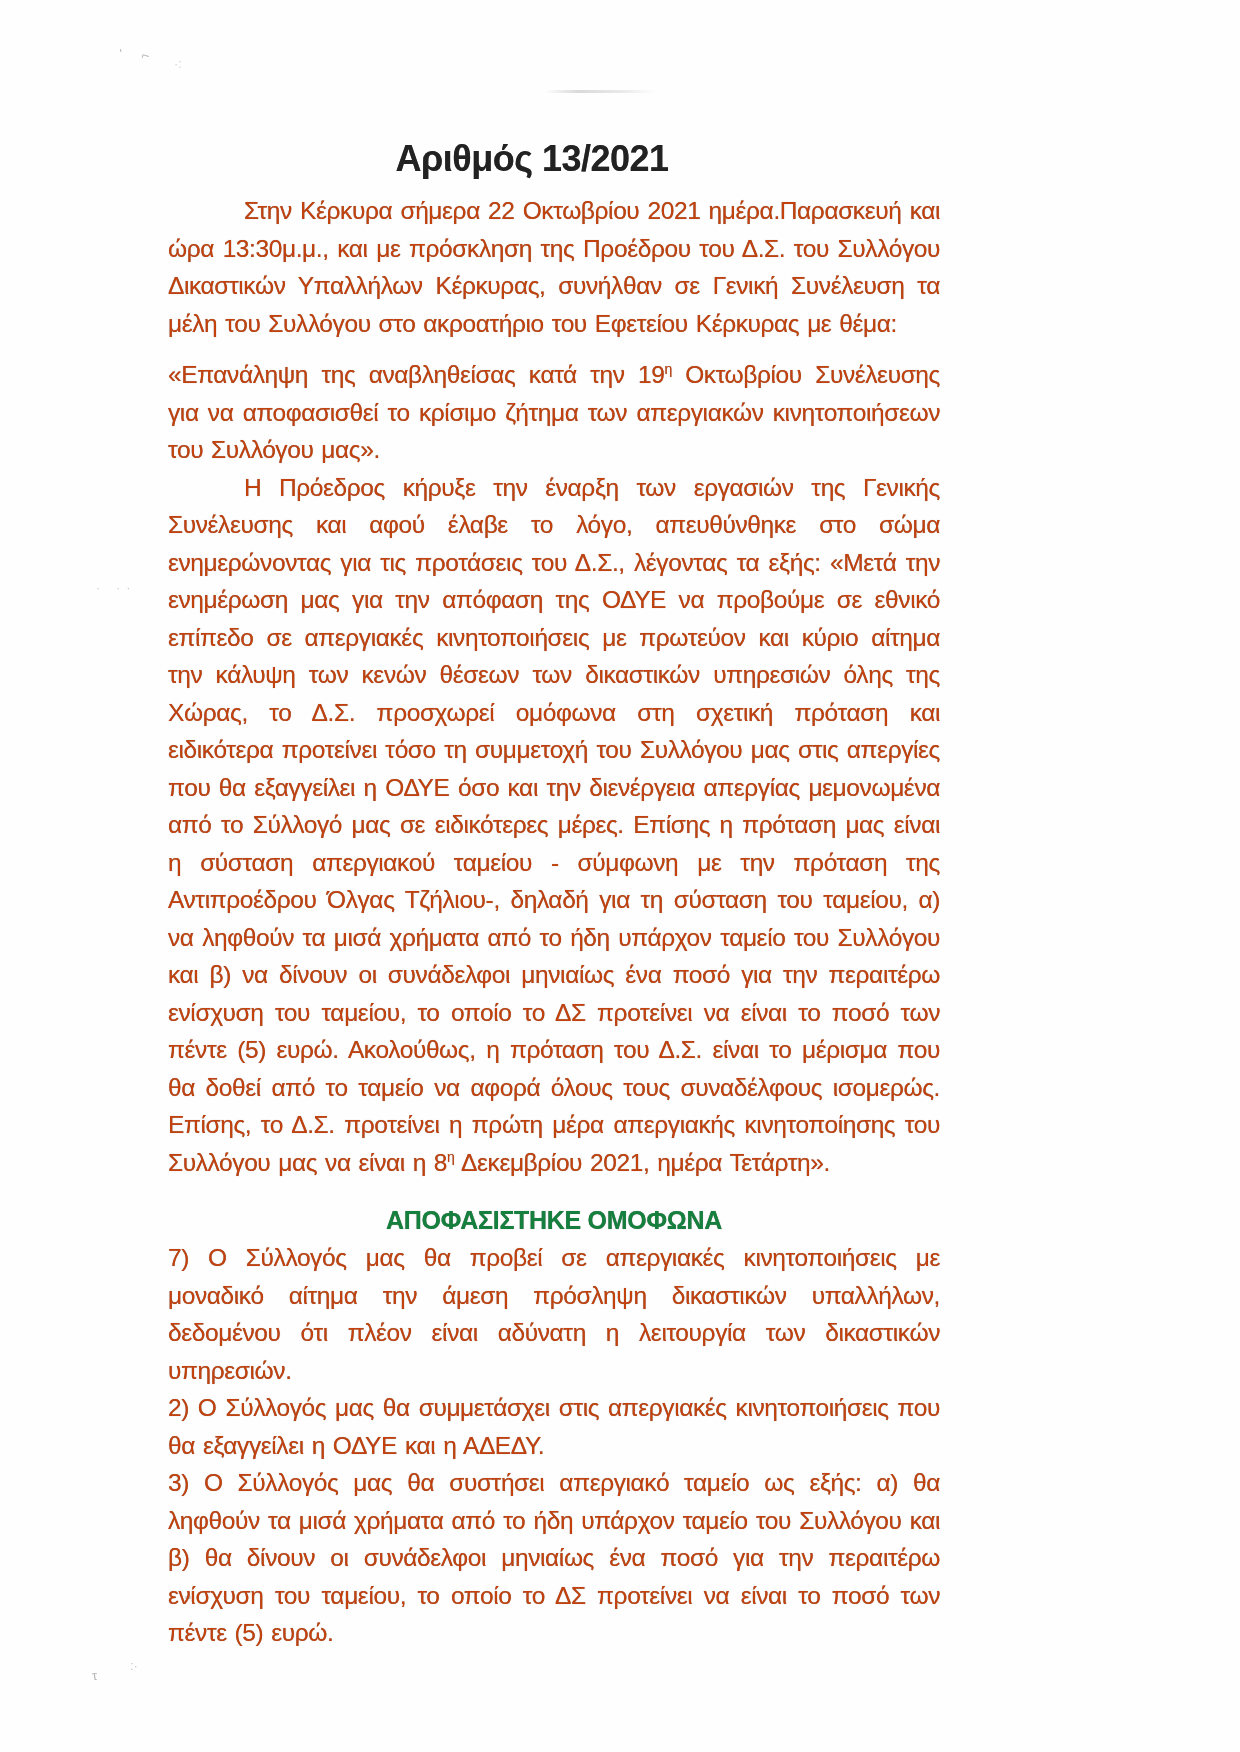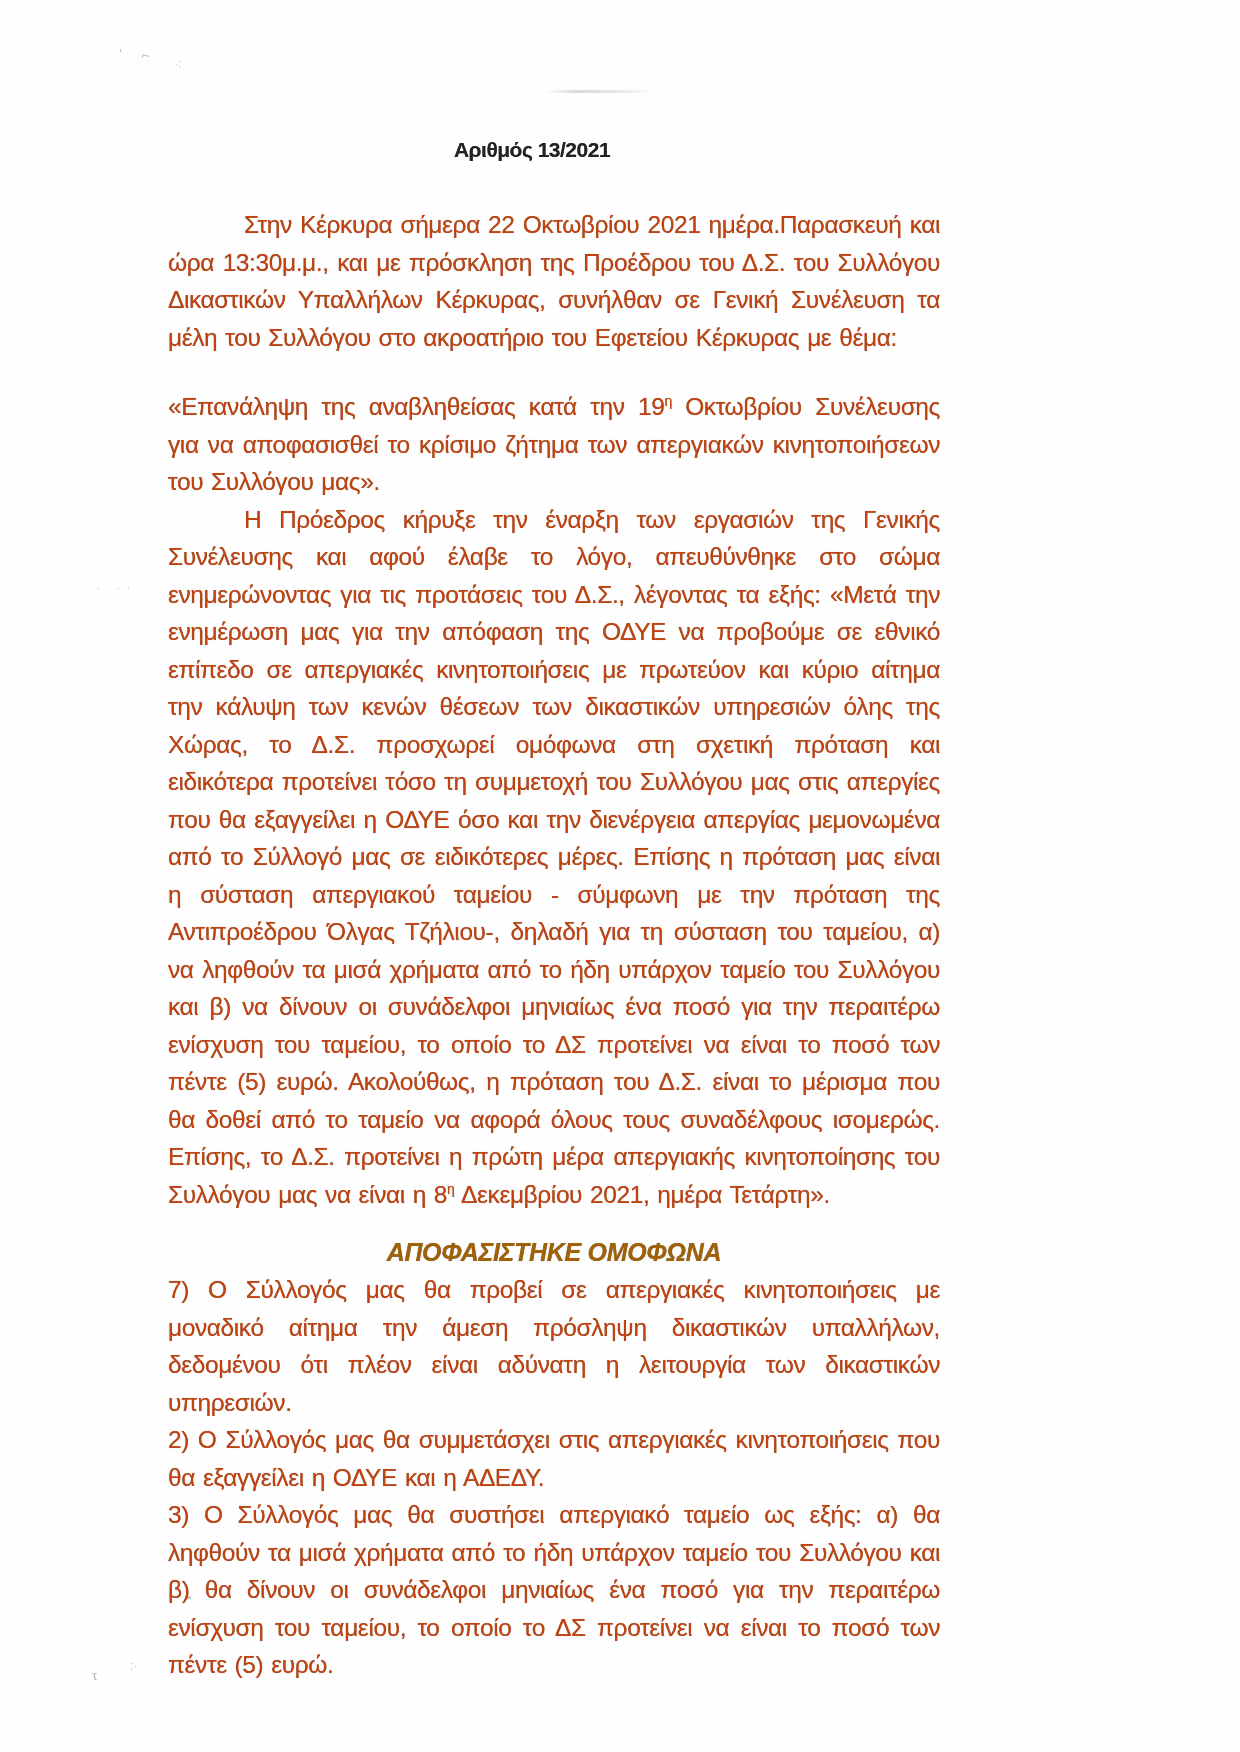--- a/index.html
+++ b/index.html
@@ -16,55 +16,54 @@
     font-family: "Liberation Sans", sans-serif;
     color: #1d1d1d;
   }
   .content {
     position: absolute;
     left: 168px;
     top: 138px;
     width: 772px;
   }
   .doc-number {
-    margin: 0 44px 44px 0;
+    margin: 0 44px 12px 0;
     text-align: center;
-    font-size: 21px;
+    font-size: 36px;
     font-weight: bold;
     letter-spacing: -0.5px;
     color: #222;
     text-shadow: 0 0 0.6px rgba(40,40,40,0.65);
   }
   .para {
     margin: 0;
     font-size: 24.5px;
     line-height: 37.5px;
     letter-spacing: -0.4px;
     word-spacing: 1.5px;
     text-align: justify;
     color: #c2410c;
     text-shadow: 0 0 0.7px rgba(45,45,45,0.6);
   }
   .para.indent { text-indent: 76px; }
-  .para.gap-before { margin-top: 32px; }
+  .para.gap-before { margin-top: 14px; }
   .para sup {
     font-size: 14px;
     line-height: 0;
     vertical-align: super;
   }
   .decision-heading {
     margin: 20px 0 0 0;
     text-align: center;
     font-size: 25px;
     font-weight: bold;
     letter-spacing: -0.3px;
     line-height: 38px;
-    color: #a16207;
+    color: #15803d;
     text-shadow: 0 0 0.7px rgba(40,40,40,0.7);
-    font-style: italic;
   }
   .decision-items .para { margin: 0; }
 
   
   .artifact {
     position: absolute;
     color: #9a9a9a;
     font-size: 13px;
     opacity: 0.75;
     pointer-events: none;

